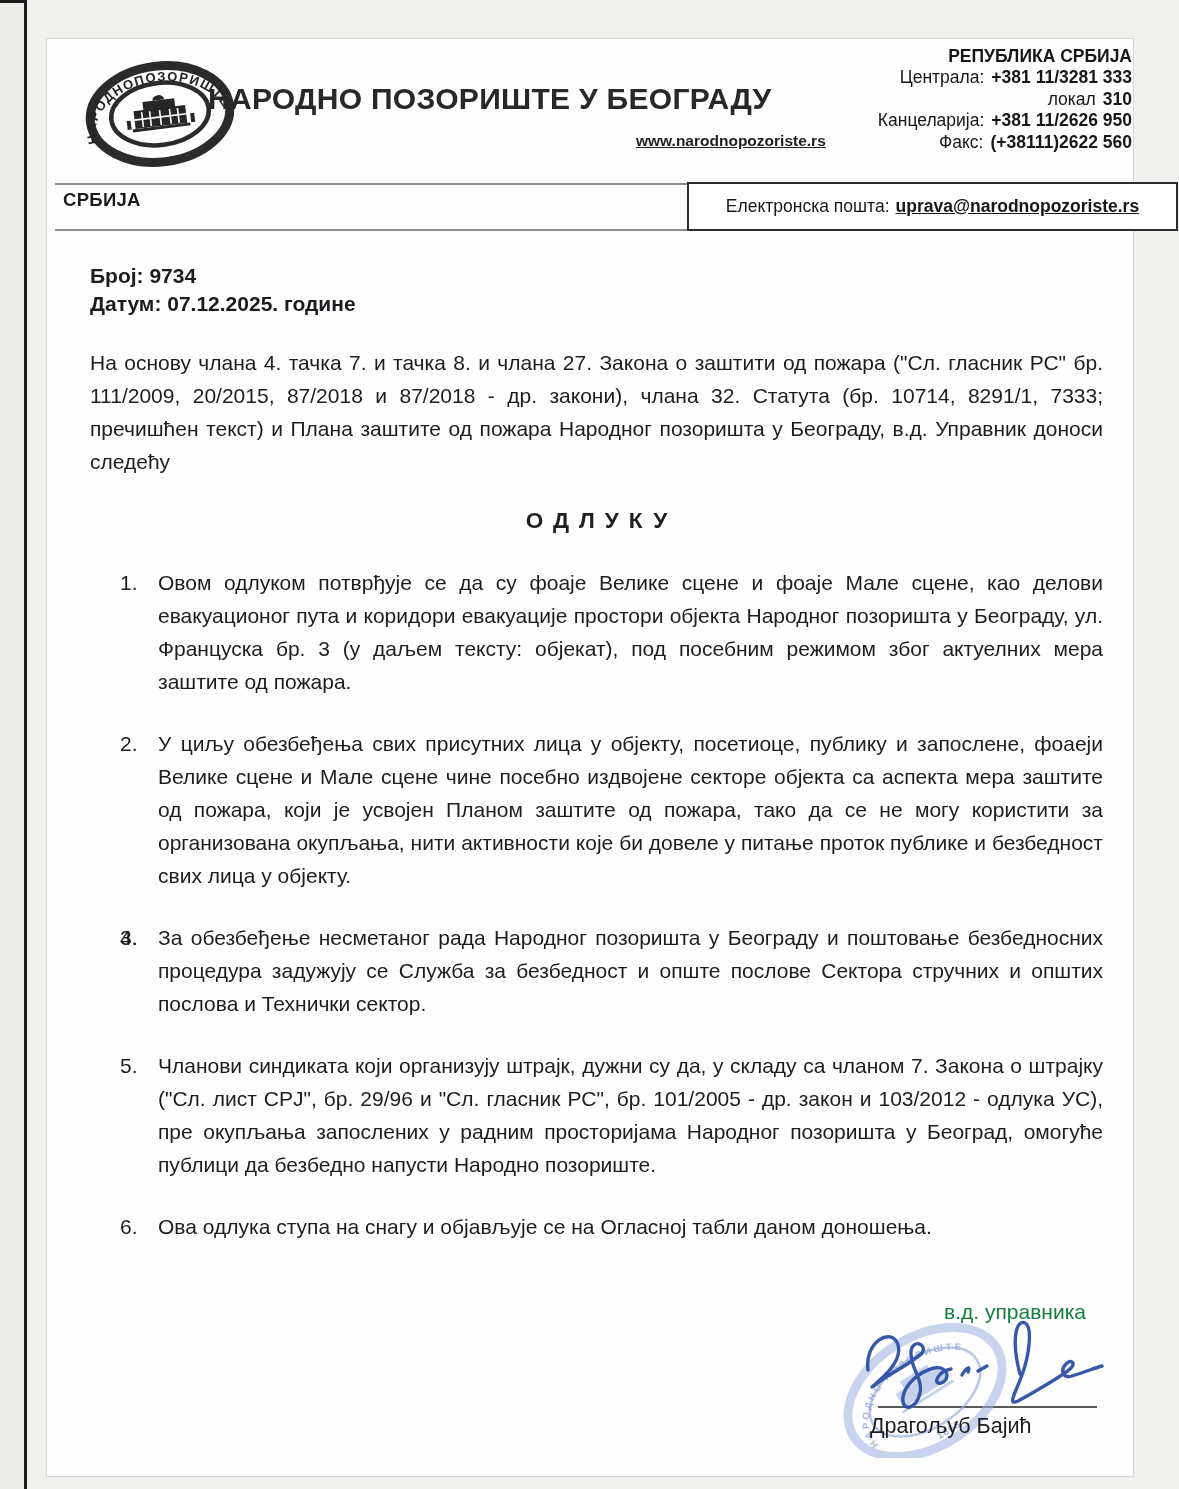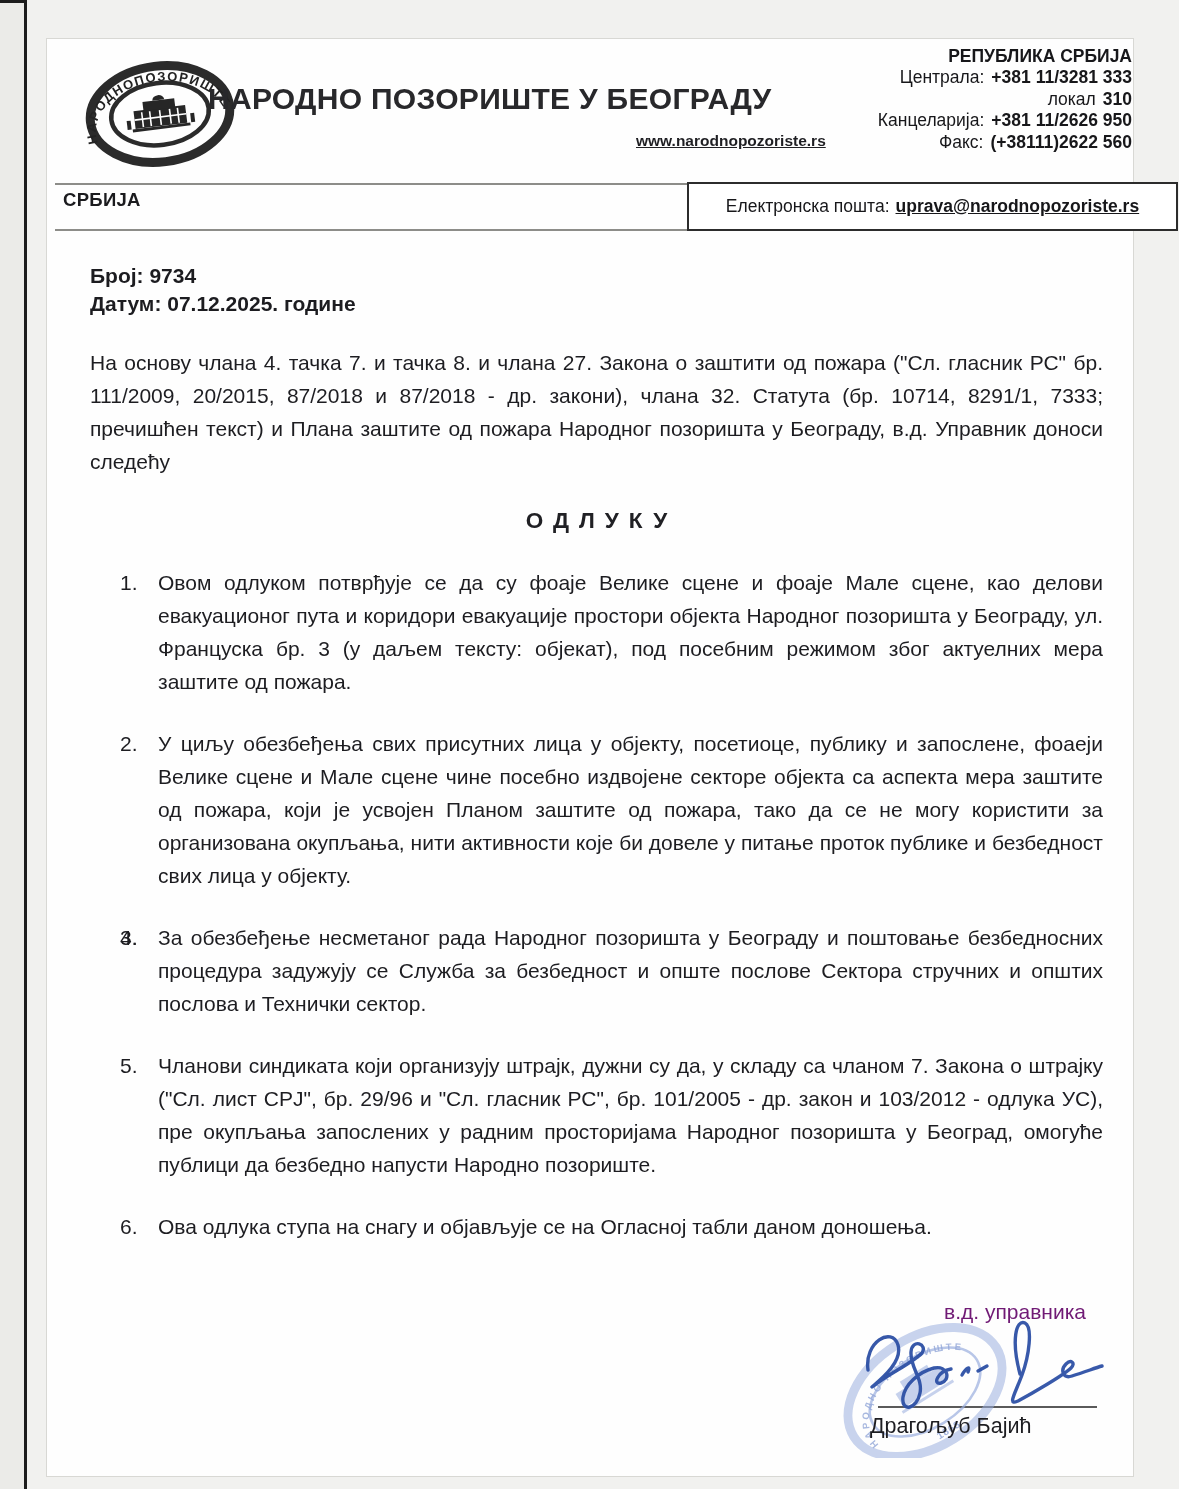--- a/index.html
+++ b/index.html
@@ -57,21 +57,21 @@
     margin:30px 0 32px 0;text-align:center;font-size:22.5px;font-weight:700;
     letter-spacing:10px;text-indent:10px;color:#202024;
   }
   .items{margin:0;padding:0;list-style:none;}
   .item{
     position:relative;margin:0 0 29px 30px;padding-left:38px;
     font-size:21px;line-height:33px;text-align:justify;
   }
   .item .num{position:absolute;left:0;top:0;}
   
-  .sig-role{left:944px;top:1300px;font-size:21px;color:#701a75;}
+  .sig-role{left:944px;top:1300px;font-size:21px;color:#15803d;}
   .sig-underline{left:878px;top:1406px;width:219px;border-top:2px solid #5a5a5a;height:0;}
   .sig-art{left:810px;top:1308px;width:310px;height:150px;}
   .sig-name{left:870px;top:1414px;font-size:21.5px;color:#1d1d21;}
 </style>
 </head>
 <body>
 
 <div class="scan">
   <div class="edge-left"></div>
   <div class="scan-line"></div>

